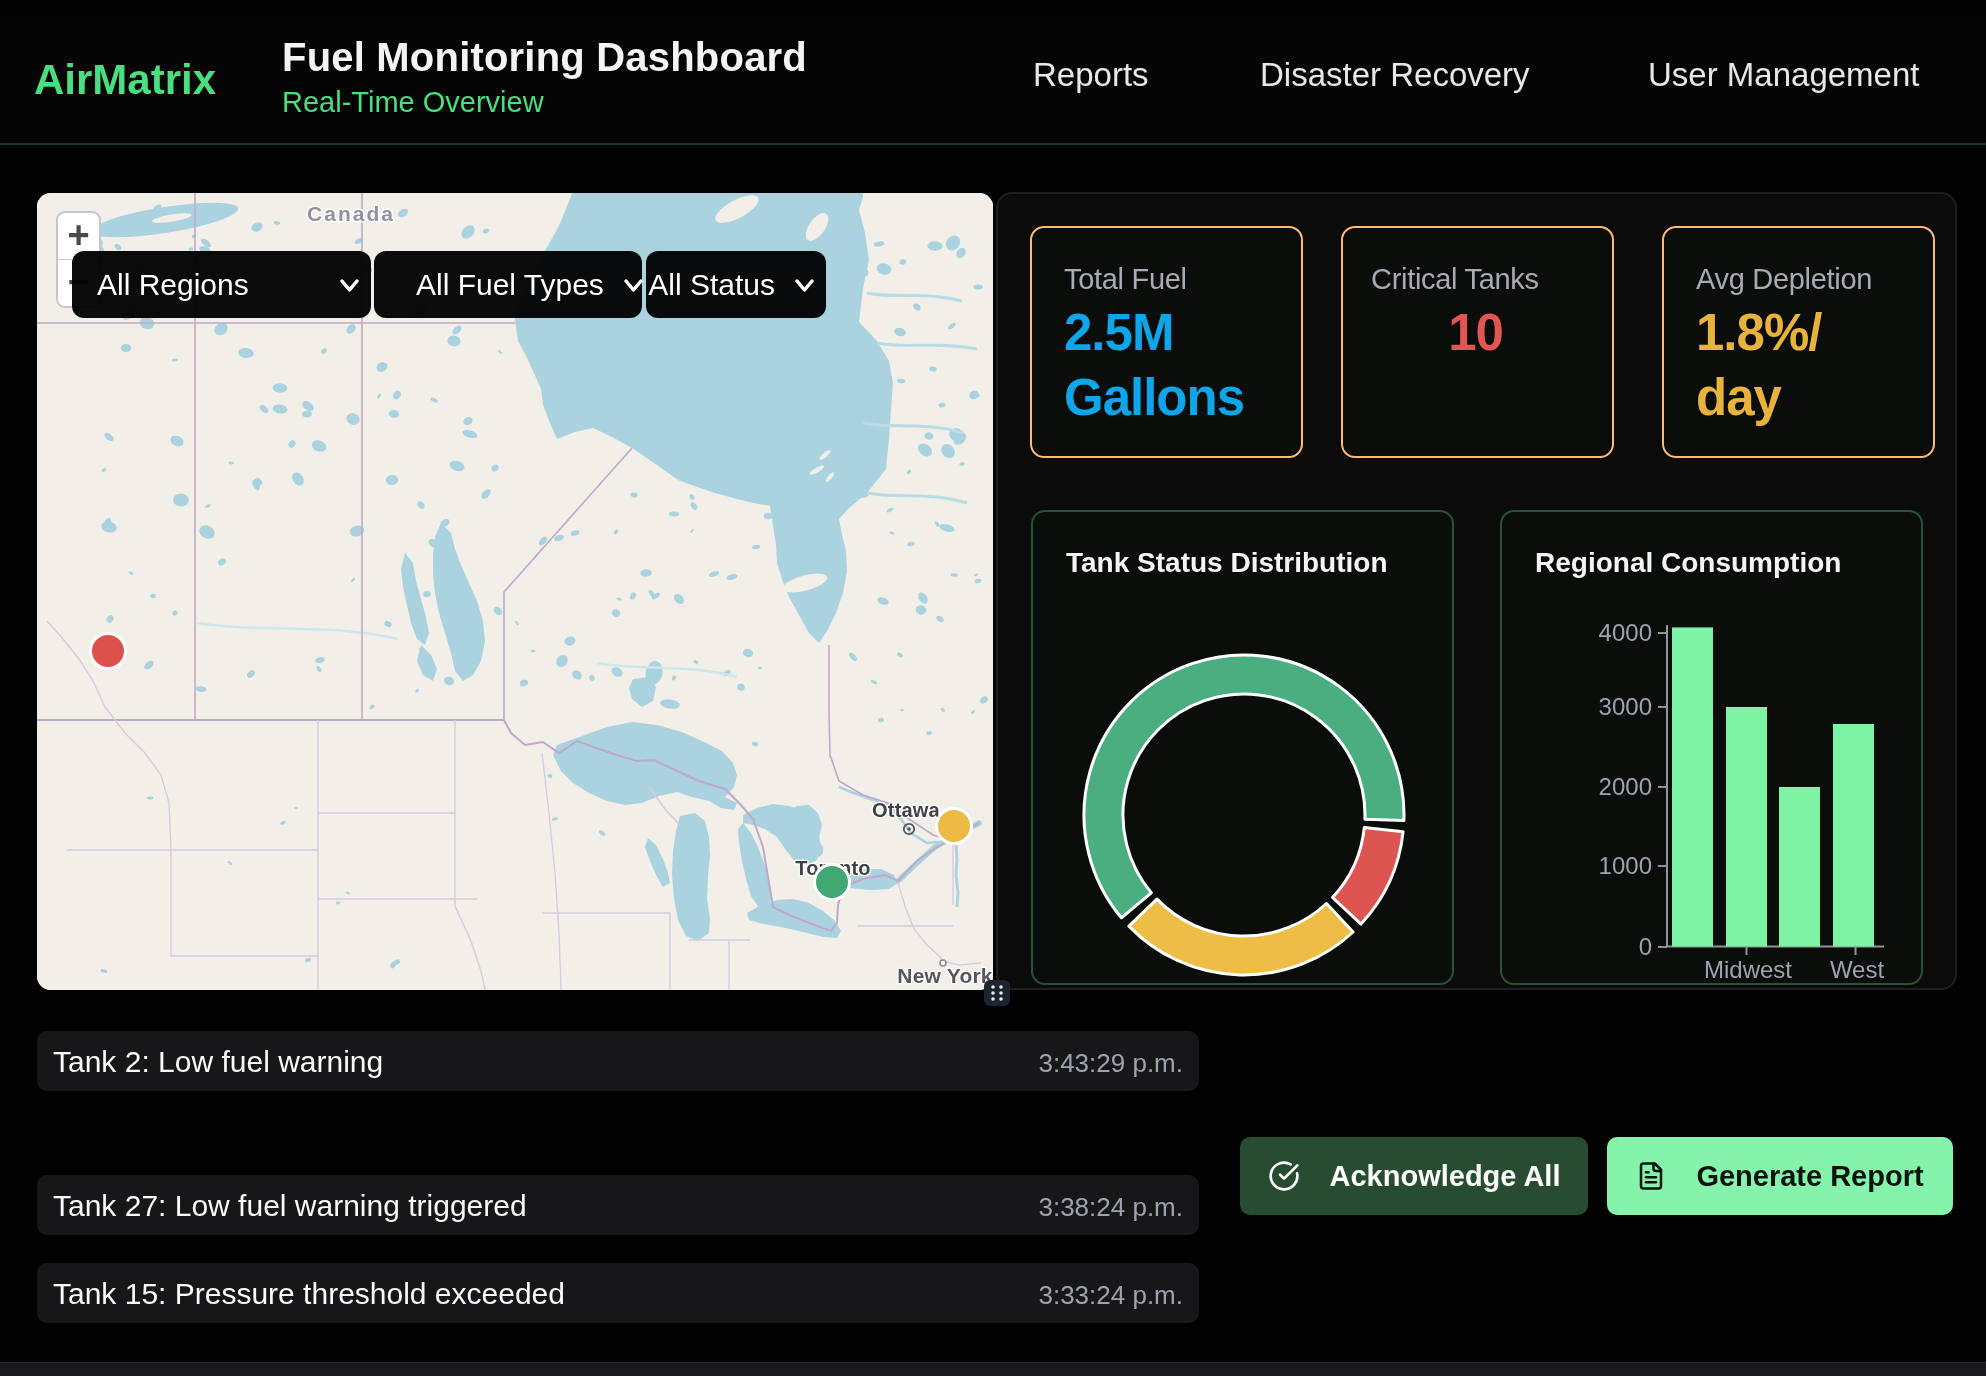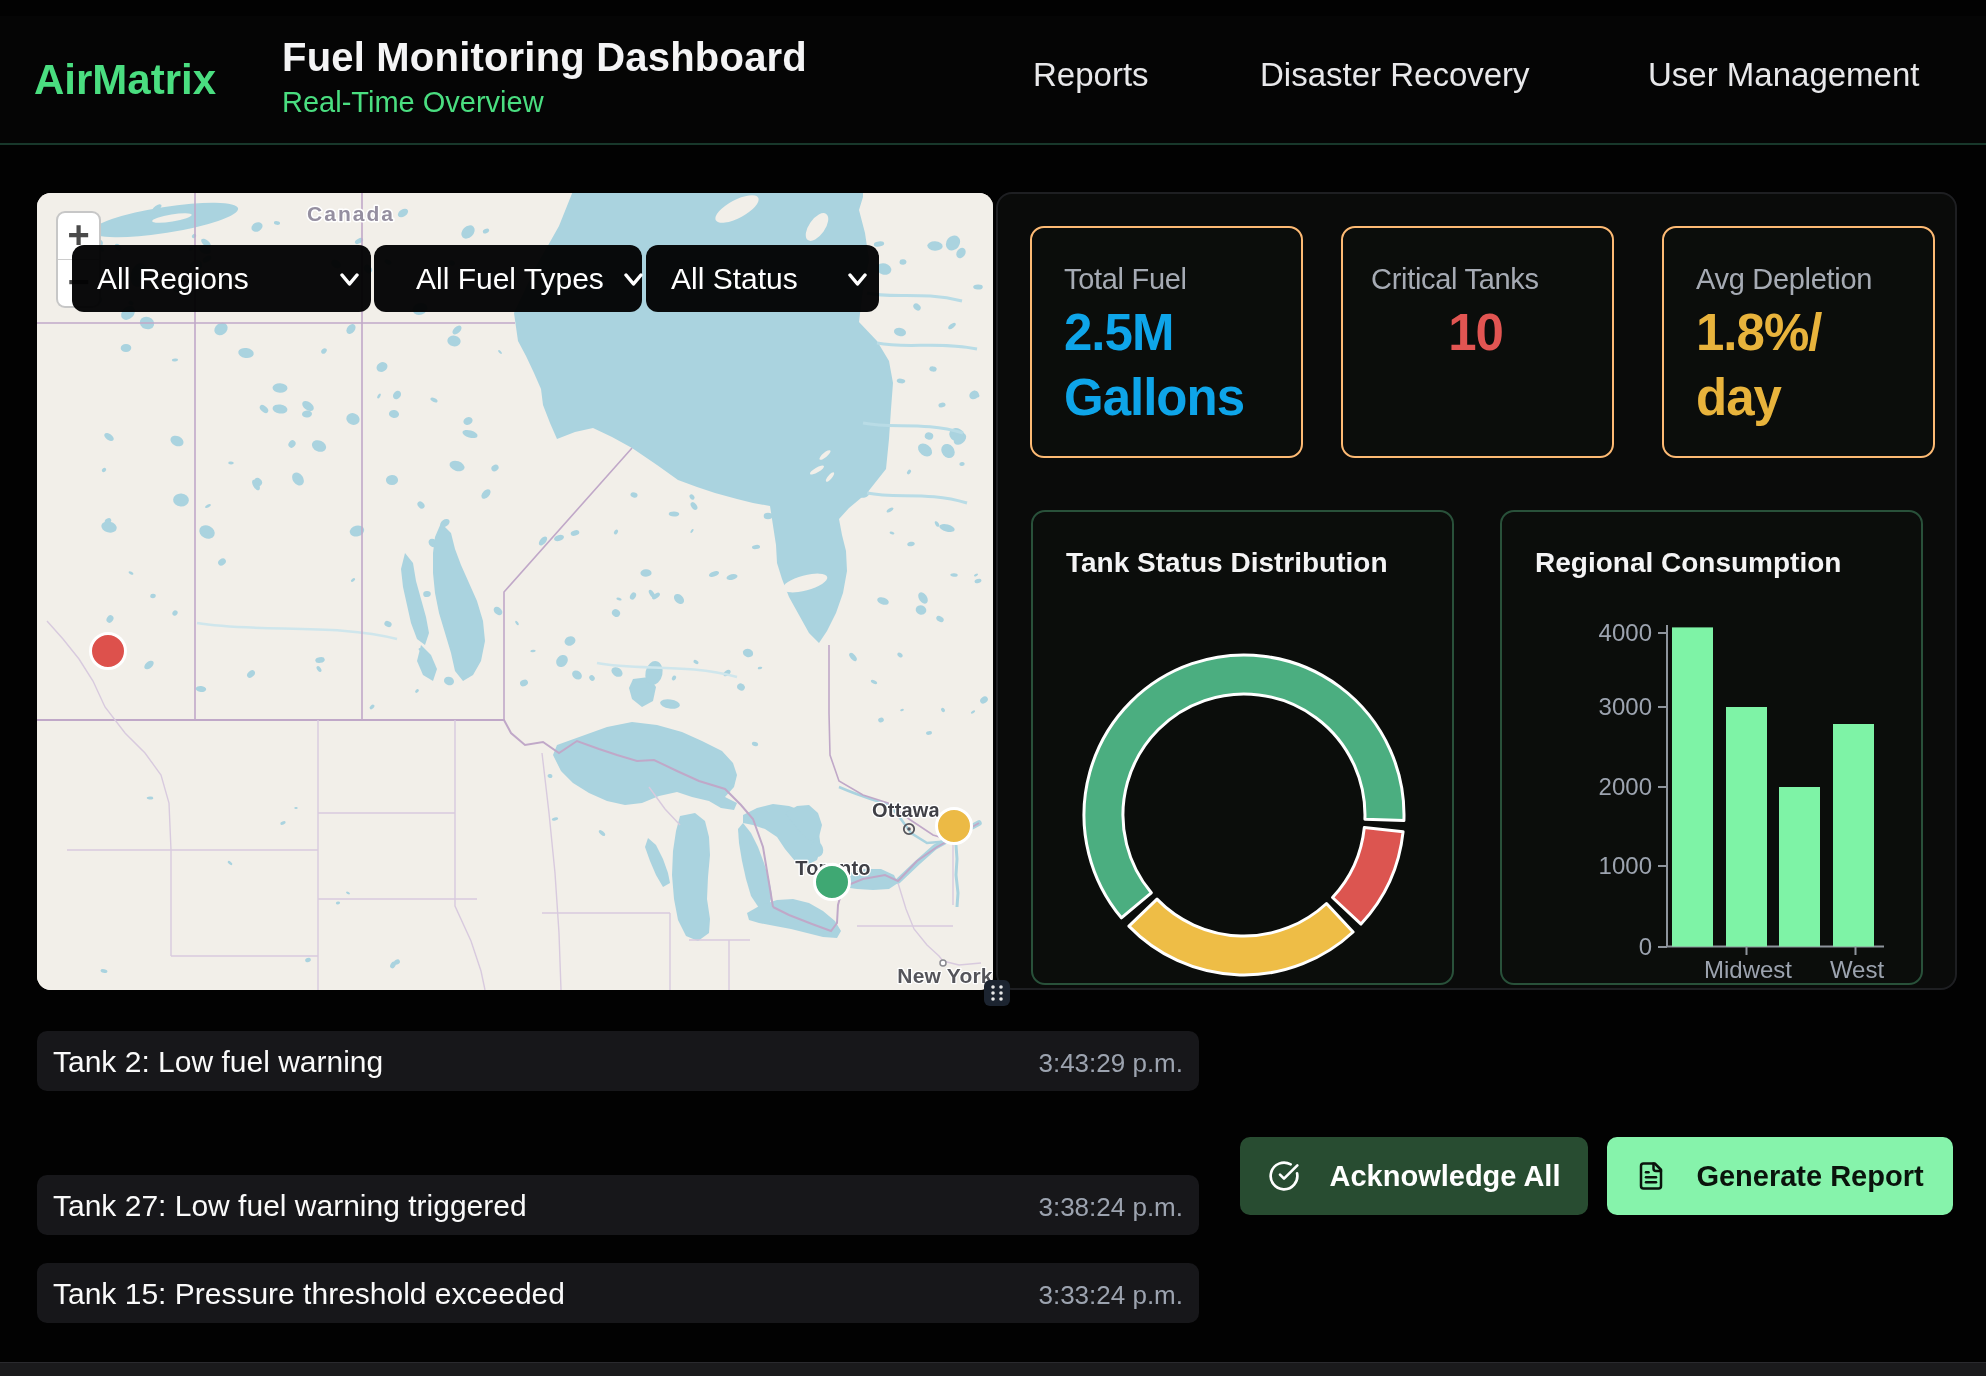--- a/index.html
+++ b/index.html
@@ -14,26 +14,26 @@
 .nav { position:absolute; top:40px; font-size:33px; font-weight:400; color:#e8e8ea; }
 
 #map { position:absolute; left:37px; top:193px; width:956px; height:797px;
   border-radius:14px; overflow:hidden; background:#f2efe9; }
 #zoombar { position:absolute; left:19px; top:18px; width:45px; height:97px;
   background:#fff; border:2px solid rgba(0,0,0,0.22); border-radius:9px; }
 #zoombar .zb { width:100%; height:46px; text-align:center; font-size:38px; font-weight:bold;
   color:#4a4a4a; line-height:44px; }
 #zoombar .zb + .zb { border-top:1px solid #ccc; }
 .dd { position:absolute; background:rgba(1,1,2,0.96); border-radius:12px; height:67px;
-  color:#fff; font-size:30px; font-weight:500; display:flex; align-items:center; white-space:nowrap; }
+  color:#fff; font-size:30px; font-weight:500; display:flex; align-items:center; white-space:nowrap;margin-top:6px; }
 .dd span { flex:1; }
 .dd svg { margin-left:20px; flex:none; }
 #dd1 { left:35px; top:52px; width:299px; padding:0 12px 0 25px; }
 #dd2 { left:337px; top:52px; width:268px; padding:0 12px 0 42px; }
-#dd3 { left:609px; top:52px; width:233px; padding:0 12px 0 25px;justify-content:flex-end; }
+#dd3 { left:609px; top:52px; width:180px; padding:0 12px 0 25px;justify-content:flex-end; }
 .marker { position:absolute; border-radius:50%; width:38px; height:38px; border:3.5px solid #fff; }
 #handle { position:absolute; left:984px; top:980px; width:26px; height:26px; background:#1c2430;
   border-radius:6px; z-index:30; }
 
 #panel { position:absolute; left:996px; top:192px; width:961px; height:798px;
   background:#0a0b0a; border:2px solid #1e1f22; border-radius:16px; }
 .scard { position:absolute; top:32px; width:273px; height:232px; background:#0b0d0b;
   border:2px solid #fdba74; border-radius:14px; padding:33px 32px; }
 .scard .lbl { font-size:29px; font-weight:500; color:#a6abb4; line-height:36px; letter-spacing:-0.3px; }
 .scard .val { margin-top:3px; font-size:51px; font-weight:bold; line-height:65px; letter-spacing:-1px; }

